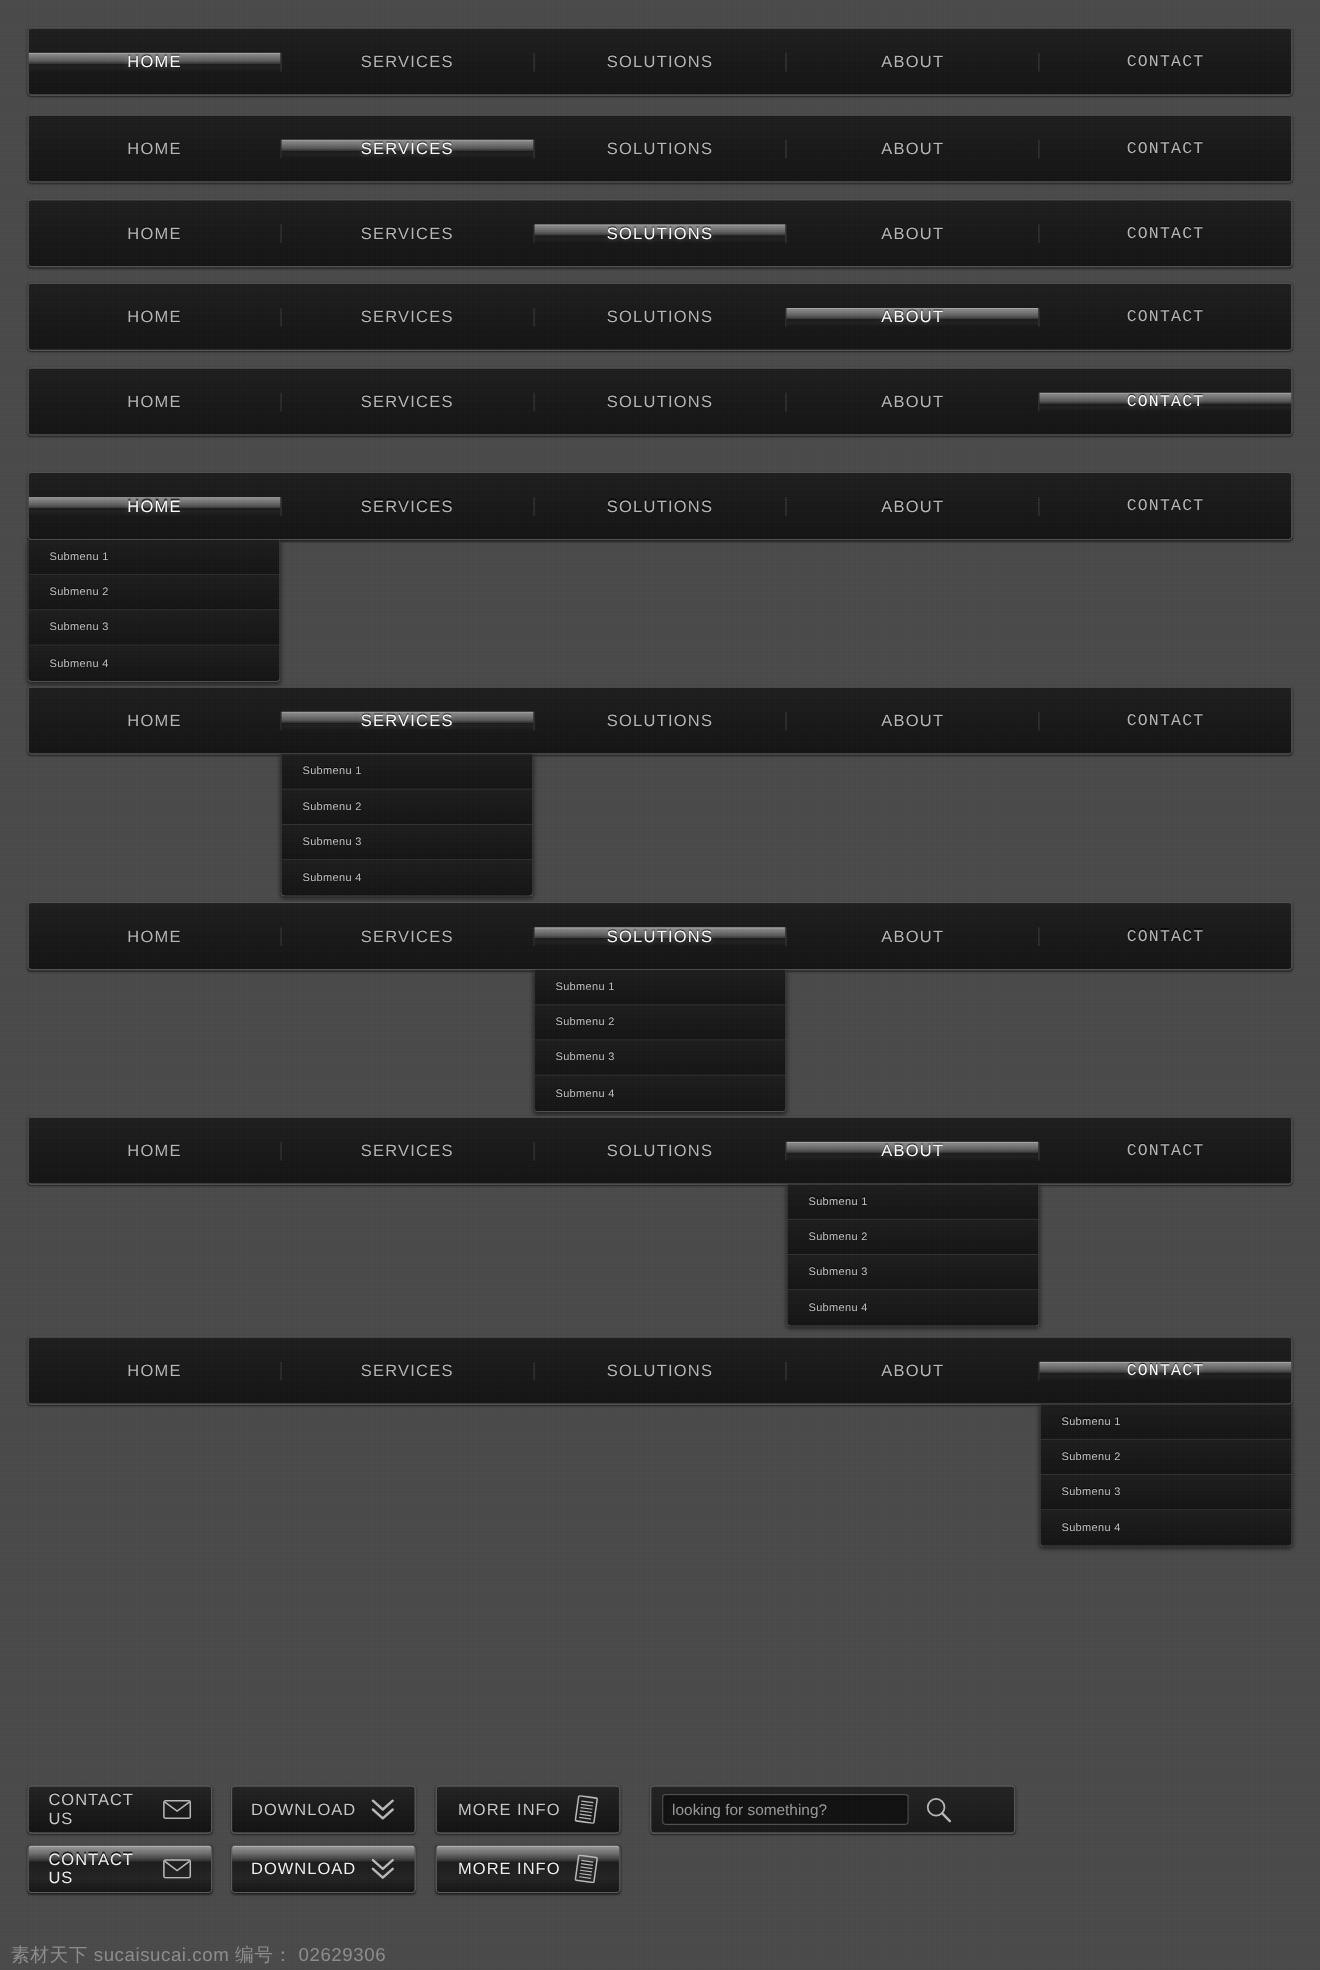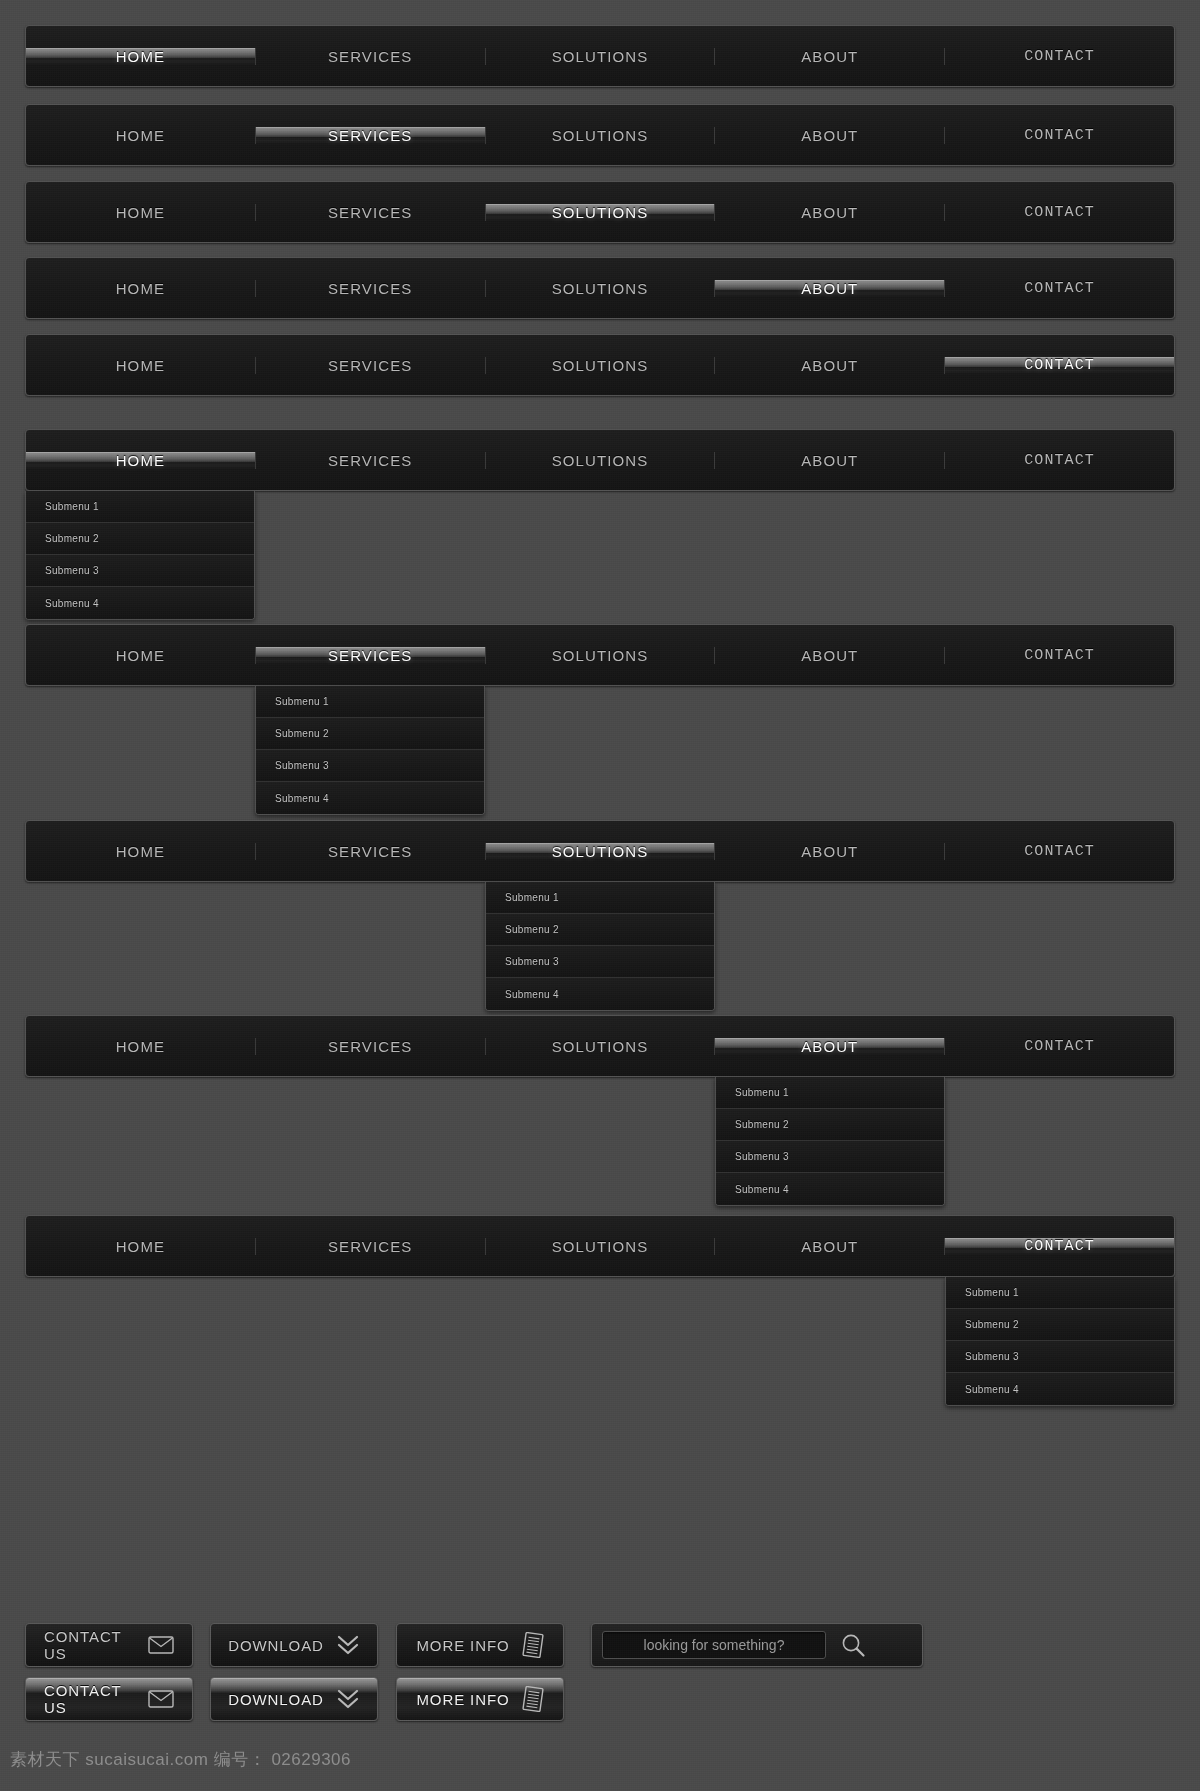--- a/index.html
+++ b/index.html
@@ -149,34 +149,33 @@
     height: 28px;
     border: 1px solid #4e4e4e;
     border-radius: 3px;
     background: #111111;
     color: #c6c6c6;
     font-family: "Liberation Sans", sans-serif;
     font-size: 14px;
     padding: 0 8px;
     outline: none;
     box-shadow: inset 0 1px 2px rgba(0,0,0,.7);
-    text-align: center;
   }
   .searchfield::placeholder { color: #9b9b9b; }
   .searchbtn {
     width: 34px; height: 30px;
     display: flex; align-items: center; justify-content: center;
     background: transparent; border: none; cursor: pointer;
   }
 
   
   .watermark {
     position: absolute;
     left: 10px;
-    bottom: 20px;
+    bottom: 2px;
     color: #8d8d8d;
     font-size: 17px;
     letter-spacing: .5px;
     z-index: 60;
     white-space: nowrap;
   }
 </style>
 </head>
 <body>
 

